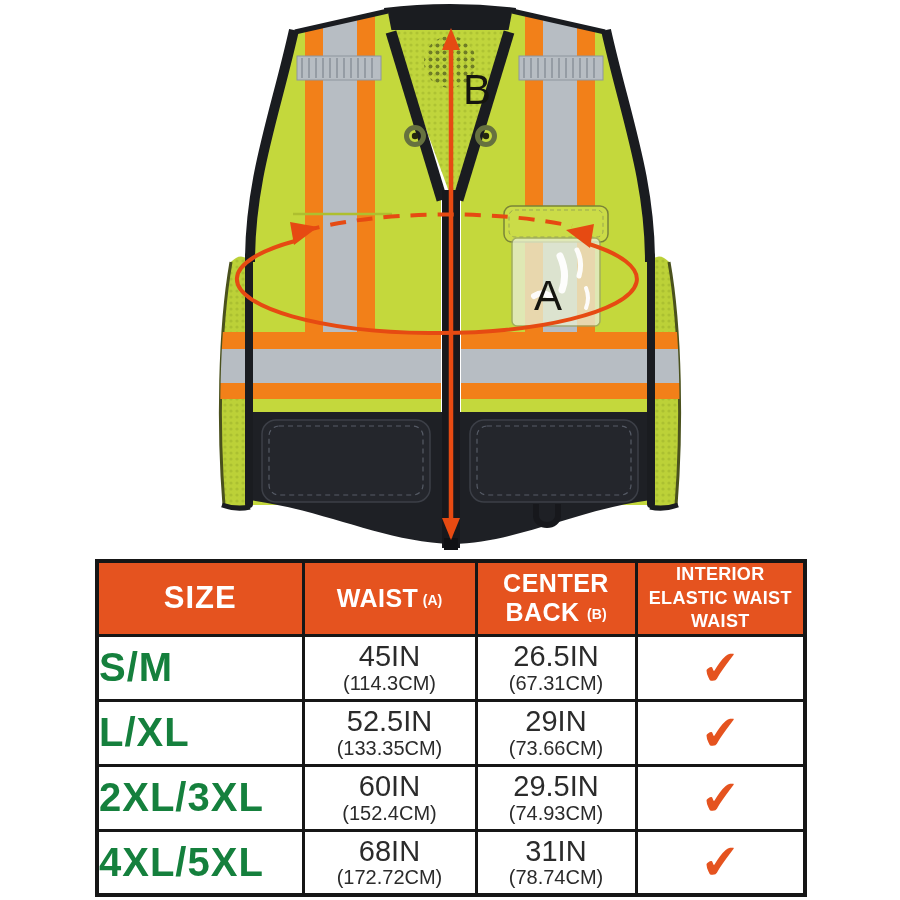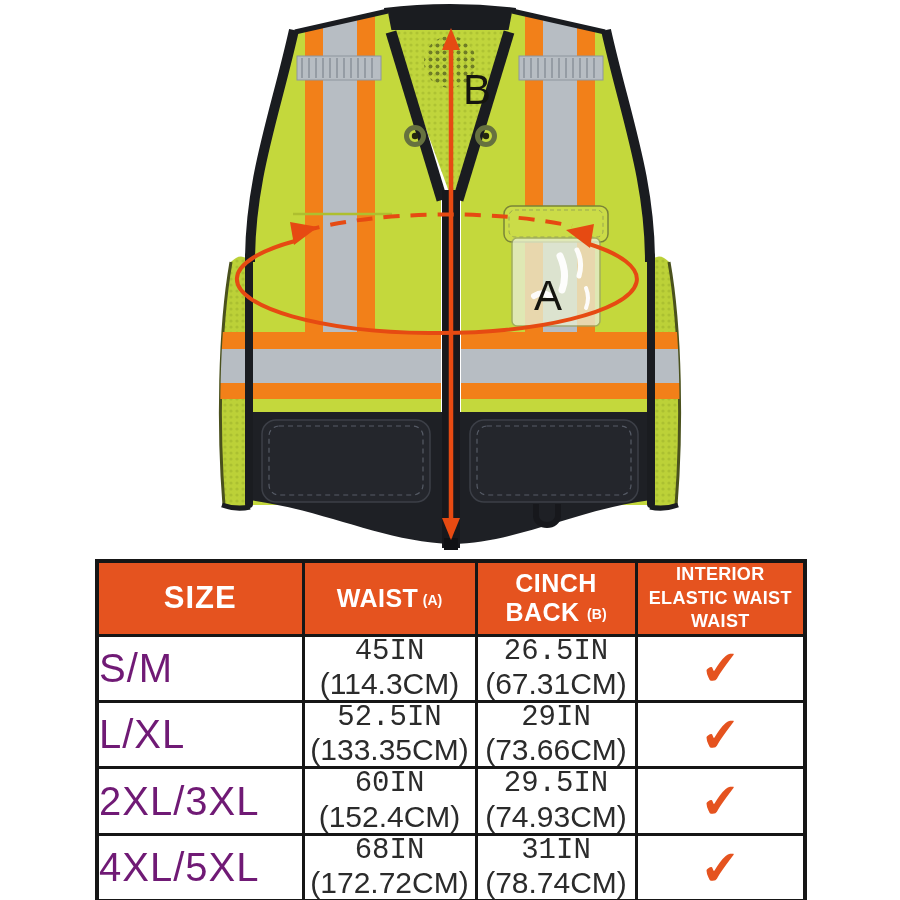--- a/index.html
+++ b/index.html
@@ -15,24 +15,24 @@
   table.size-chart{border-collapse:collapse;table-layout:fixed;width:708px;background:#fff;}
   table.size-chart{border:4px solid #161616;}
   table.size-chart th,table.size-chart td{border:3px solid #161616;padding:0;vertical-align:middle;}
   thead tr{height:74px;}
   tbody tr{height:65px;}
   th.hdr{background:#E5531F;color:#ffffff;font-weight:700;text-align:center;}
   .hdr-size{font-size:31px;letter-spacing:1px;}
   .hdr-main{font-size:25px;letter-spacing:.5px;}
   .hdr-ref{font-size:14px;font-weight:700;vertical-align:2px;letter-spacing:0;}
   .hdr-small{font-size:18px;line-height:1.3;letter-spacing:.3px;}
-  td.size-cell{color:#701a75;font-weight:400;font-size:40px;letter-spacing:1px;padding-left:18px;text-align:left;}
+  td.size-cell{color:#15803d;font-weight:700;font-size:40px;letter-spacing:1px;padding-left:18px;text-align:left;}
   td.val-cell{text-align:center;color:#2B2B2B;}
-  .val-in{font-size:29px;line-height:1.05;font-family:Liberation Mono, monospace;}
-  .val-cm{font-size:30px;line-height:1.1;}
+  .val-in{font-size:29px;line-height:1.05;}
+  .val-cm{font-size:20px;line-height:1.1;}
   td.check-cell{text-align:center;}
   .check{color:#E5531F;font-size:46px;font-weight:700;display:inline-block;transform:rotate(-6deg) skewX(-4deg);line-height:1;}
 </style>
 </head>
 <body>
 
 <div class="vest-wrap">
 <svg width="900" height="558" viewBox="0 0 900 558">
   <defs>
     <pattern id="meshDots" width="6" height="6" patternUnits="userSpaceOnUse">
@@ -205,21 +205,21 @@
         <col style="width:169px">
     </colgroup>
     <thead>
       <tr>
         <th class="hdr hdr-size">SIZE</th>
         <th class="hdr">
           <span class="hdr-main">WAIST</span>
           <span class="hdr-ref">(A)</span>
         </th>
         <th class="hdr">
-          <div class="hdr-main">CINCH</div>
+          <div class="hdr-main">CENTER</div>
           <div class="hdr-main">
             <span>BACK</span>
             <span class="hdr-ref">(B)</span>
           </div>
         </th>
         <th class="hdr hdr-small">
           <div>INTERIOR</div>
           <div>ELASTIC WAIST</div>
           <div>WAIST</div>
         </th>

